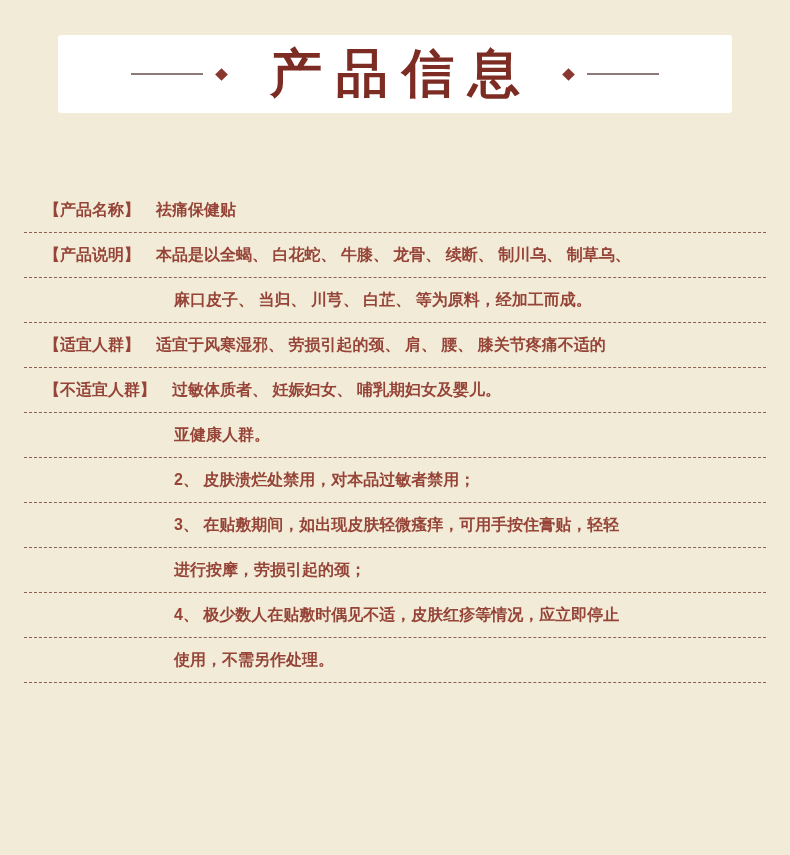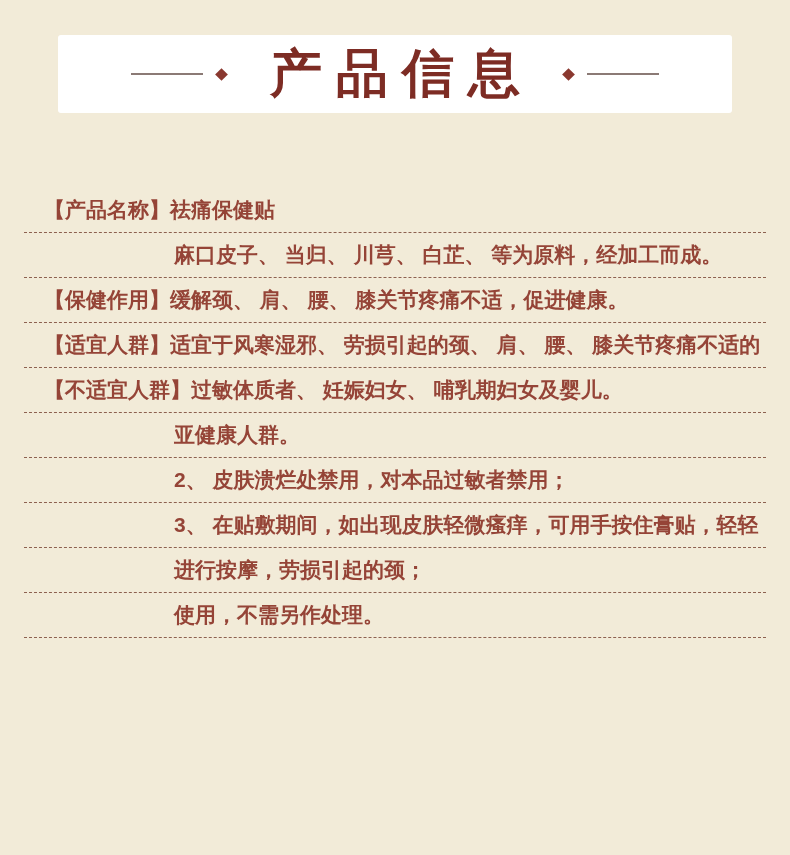--- a/index.html
+++ b/index.html
@@ -58,64 +58,64 @@
     top: 188px;
     width: 742px;
   }
   .info-row {
     box-sizing: border-box;
     height: 45px;
     display: flex;
     align-items: center;
     padding-left: 20px;
     border-bottom: 1px dashed #8d6150;
-    font-size: 21px;
+    font-size: 16px;
     font-weight: bold;
     color: #954437;
     white-space: nowrap;
   }
   .info-row.indent {
     padding-left: 150px;
   }
   .info-row .row-label {
     flex: 0 0 auto;
   }
   .info-row .row-text {
     flex: 0 0 auto;
-    margin-left: 0;
+    margin-left: 16px;
   }
   .info-row.indent .row-text { margin-left: 0; }
 </style>
 </head>
 <body>
 
 <div class="title-band">
   <span class="decor-line"></span>
   <span class="diamond"></span>
   <h1 class="page-title">产品信息</h1>
   <span class="diamond"></span>
   <span class="decor-line"></span>
 </div>
 
 <div class="info-list" id="info-list">
   <div class="info-row">
     <span class="row-label">【产品名称】</span>
     <span class="row-text">祛痛保健贴</span>
   </div>
 
+  <div class="info-row">
+    <span class="row-label">【产品说明】</span>
+    <span class="row-text">本品是以全蝎、 白花蛇、 牛膝、 龙骨、 续断、 制川乌、 制草乌、</span>
+  </div>
 
   <div class="info-row indent">
 
     <span class="row-text">麻口皮子、 当归、 川芎、 白芷、 等为原料，经加工而成。</span>
   </div>
 
-  <div class="info-row">
-    <span class="row-label">【保健作用】</span>
-    <span class="row-text">缓解颈、 肩、 腰、 膝关节疼痛不适，促进健康。</span>
-  </div>
 
   <div class="info-row">
     <span class="row-label">【适宜人群】</span>
     <span class="row-text">适宜于风寒湿邪、 劳损引起的颈、 肩、 腰、 膝关节疼痛不适的</span>
   </div>
 
   <div class="info-row">
     <span class="row-label">【不适宜人群】</span>
     <span class="row-text">过敏体质者、 妊娠妇女、 哺乳期妇女及婴儿。</span>
   </div>
@@ -134,18 +134,22 @@
   <div class="info-row indent">
 
     <span class="row-text">3、 在贴敷期间，如出现皮肤轻微瘙痒，可用手按住膏贴，轻轻</span>
   </div>
 
   <div class="info-row indent">
 
     <span class="row-text">进行按摩，劳损引起的颈；</span>
   </div>
 
+  <div class="info-row indent">
+
+    <span class="row-text">4、 极少数人在贴敷时偶见不适，皮肤红疹等情况，应立即停止</span>
+  </div>
 
   <div class="info-row indent">
 
     <span class="row-text">使用，不需另作处理。</span>
   </div>
 </div>
 
 </body></html>

